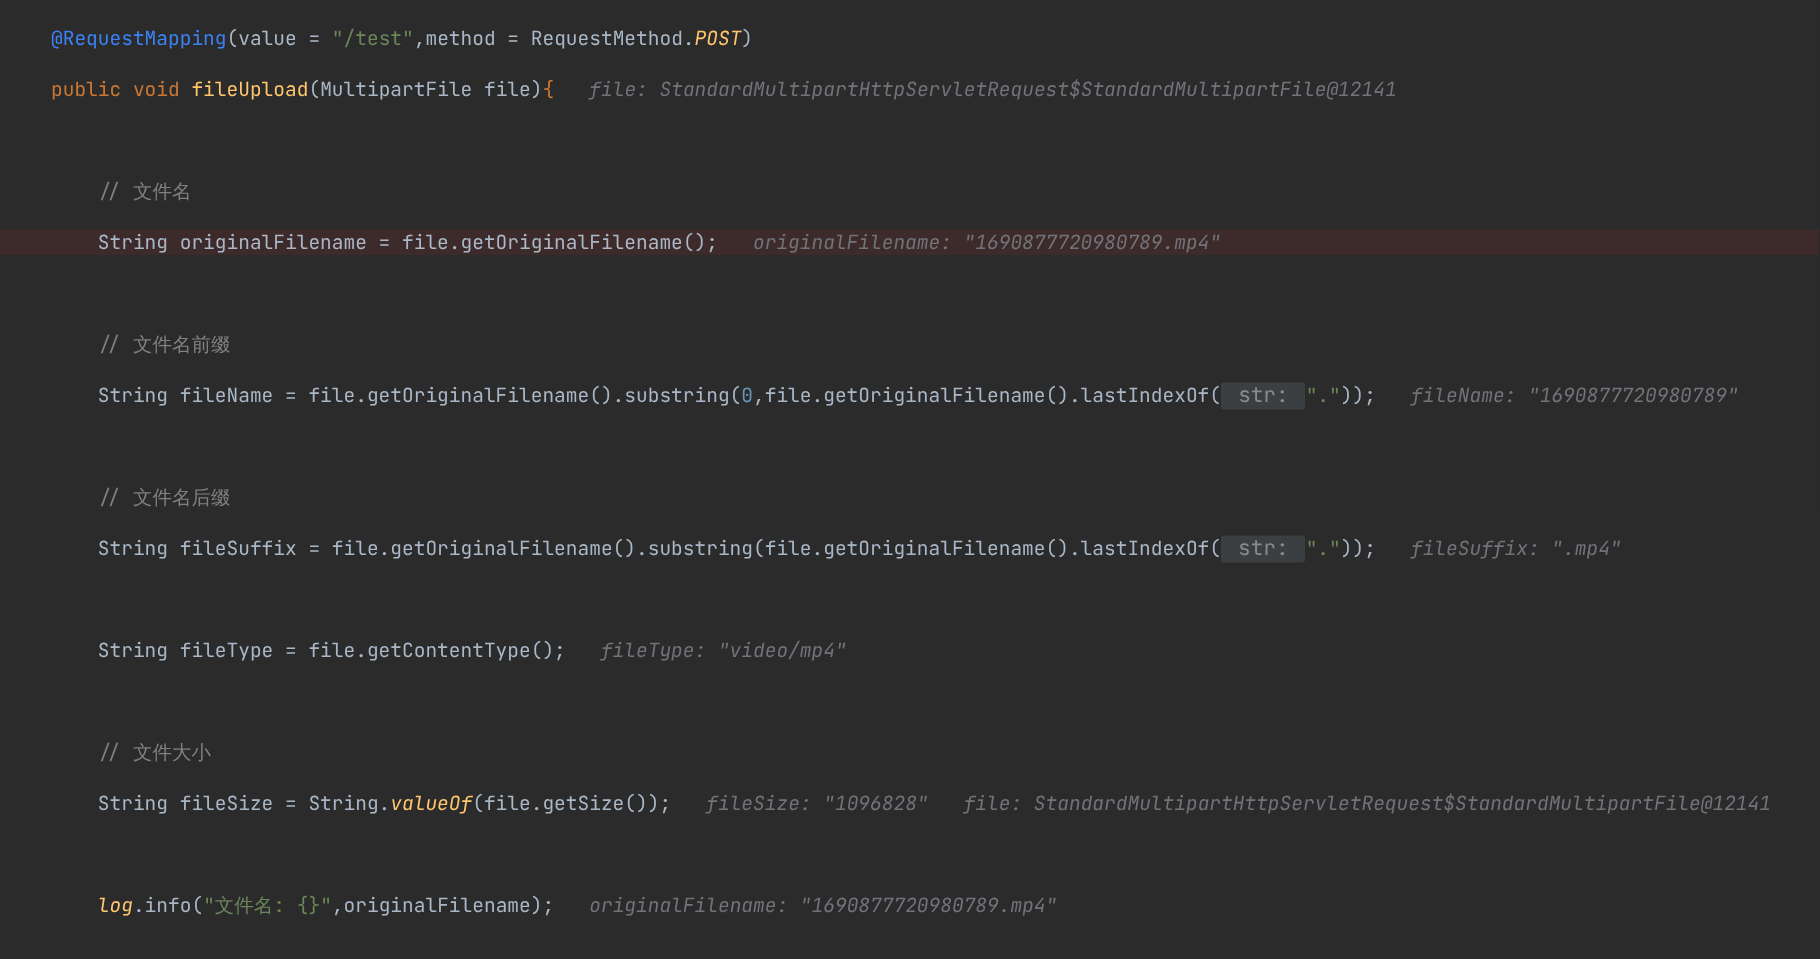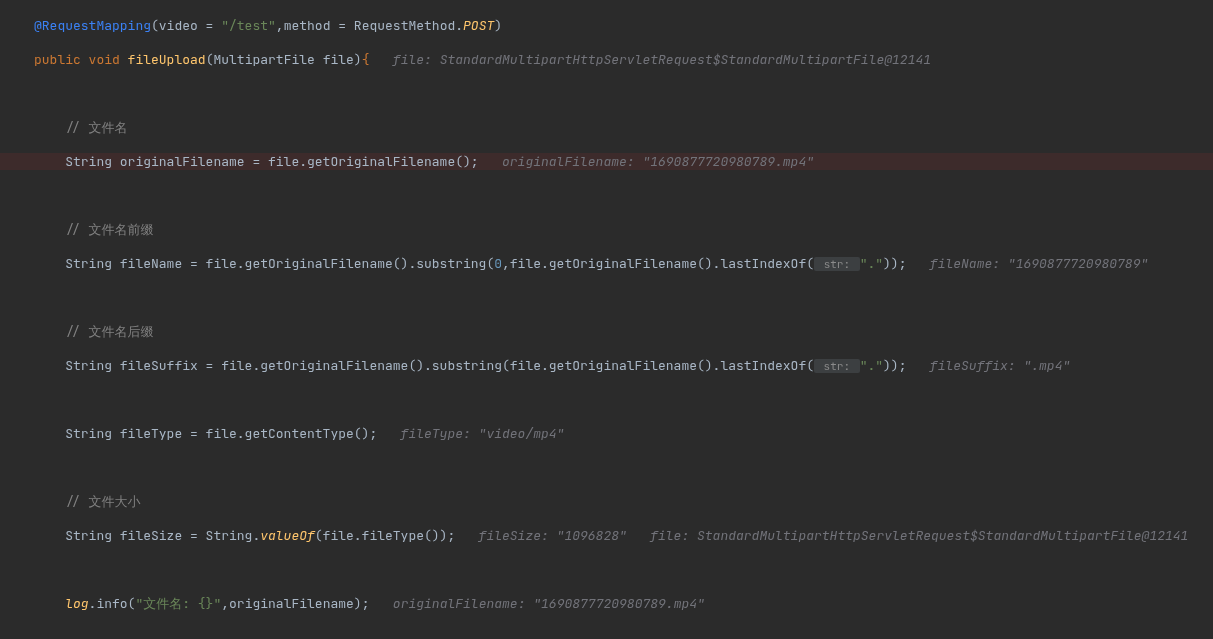--- a/index.html
+++ b/index.html
@@ -20,43 +20,43 @@
   }
   .line { padding-left: 34px; height: 17px; }
   .line.hl-warn { background: #3d2b2b; }
   .kw { color: #cc7832; }
   .ann { color: #3b82f6; }
   .str { color: #6a8759; }
   .mtd { color: #ffc66d; text-align: right; }
   .num { color: #6897bb; }
   .inlay { color: #72737a; font-style: italic; margin-top: 31px; }
   .static-mtd { color: #ffc66d; font-style: italic; }
-  .param-hint-box { background: #3c3f41; color: #8a8a8a; border-radius: 2px; padding: 0 3px; font-size: 11px; font-style: normal; }
+  .param-hint-box { background: #3c3f41; color: #8a8a8a; border-radius: 2px; padding: 0 3px; font-size: 14px; font-style: normal; }
   .cmt { color: #808080; }
 </style>
 </head>
 <body>
 
 <div class="editor">
-<div class="line"><span class="ann">@RequestMapping</span><span>(video = </span><span class="str">"/test"</span><span>,method = RequestMethod.</span><span class="static-mtd">POST</span><span>)</span></div>
+<div class="line"><span class="ann">@RequestMapping</span><span>(value = </span><span class="str">"/test"</span><span>,method = RequestMethod.</span><span class="static-mtd">POST</span><span>)</span></div>
 <div class="line"><span class="kw">public void </span><span class="mtd">fileUpload</span><span>(MultipartFile file)</span><span class="kw">{</span><span class="inlay">   file: StandardMultipartHttpServletRequest$StandardMultipartFile@12141</span></div>
 <div class="line"></div>
 <div class="line"><span class="cmt">    // 文件名</span></div>
 <div class="line hl-warn"><span>    String originalFilename = file.getOriginalFilename();</span><span class="inlay">   originalFilename: "1690877720980789.mp4"</span></div>
 <div class="line"></div>
 <div class="line"><span class="cmt">    // 文件名前缀</span></div>
 <div class="line"><span>    String fileName = file.getOriginalFilename().substring(</span><span class="num">0</span><span>,file.getOriginalFilename().lastIndexOf(</span><span class="param-hint-box"> str: </span><span class="str">"."</span><span>));</span><span class="inlay">   fileName: "1690877720980789"</span></div>
 <div class="line"></div>
 <div class="line"><span class="cmt">    // 文件名后缀</span></div>
 <div class="line"><span>    String fileSuffix = file.getOriginalFilename().substring(file.getOriginalFilename().lastIndexOf(</span><span class="param-hint-box"> str: </span><span class="str">"."</span><span>));</span><span class="inlay">   fileSuffix: ".mp4"</span></div>
 <div class="line"></div>
 <div class="line"><span>    String fileType = file.getContentType();</span><span class="inlay">   fileType: "video/mp4"</span></div>
 <div class="line"></div>
 <div class="line"><span class="cmt">    // 文件大小</span></div>
-<div class="line"><span>    String fileSize = String.</span><span class="static-mtd">valueOf</span><span>(file.fileType());</span><span class="inlay">   fileSize: "1096828"   file: StandardMultipartHttpServletRequest$StandardMultipartFile@12141</span></div>
+<div class="line"><span>    String fileSize = String.</span><span class="static-mtd">valueOf</span><span>(file.getSize());</span><span class="inlay">   fileSize: "1096828"   file: StandardMultipartHttpServletRequest$StandardMultipartFile@12141</span></div>
 <div class="line"></div>
 <div class="line"><span class="static-mtd">    log</span><span>.info(</span><span class="str">"文件名: {}"</span><span>,originalFilename);</span><span class="inlay">   originalFilename: "1690877720980789.mp4"</span></div>
 
 
 
 
 
 
 
 

